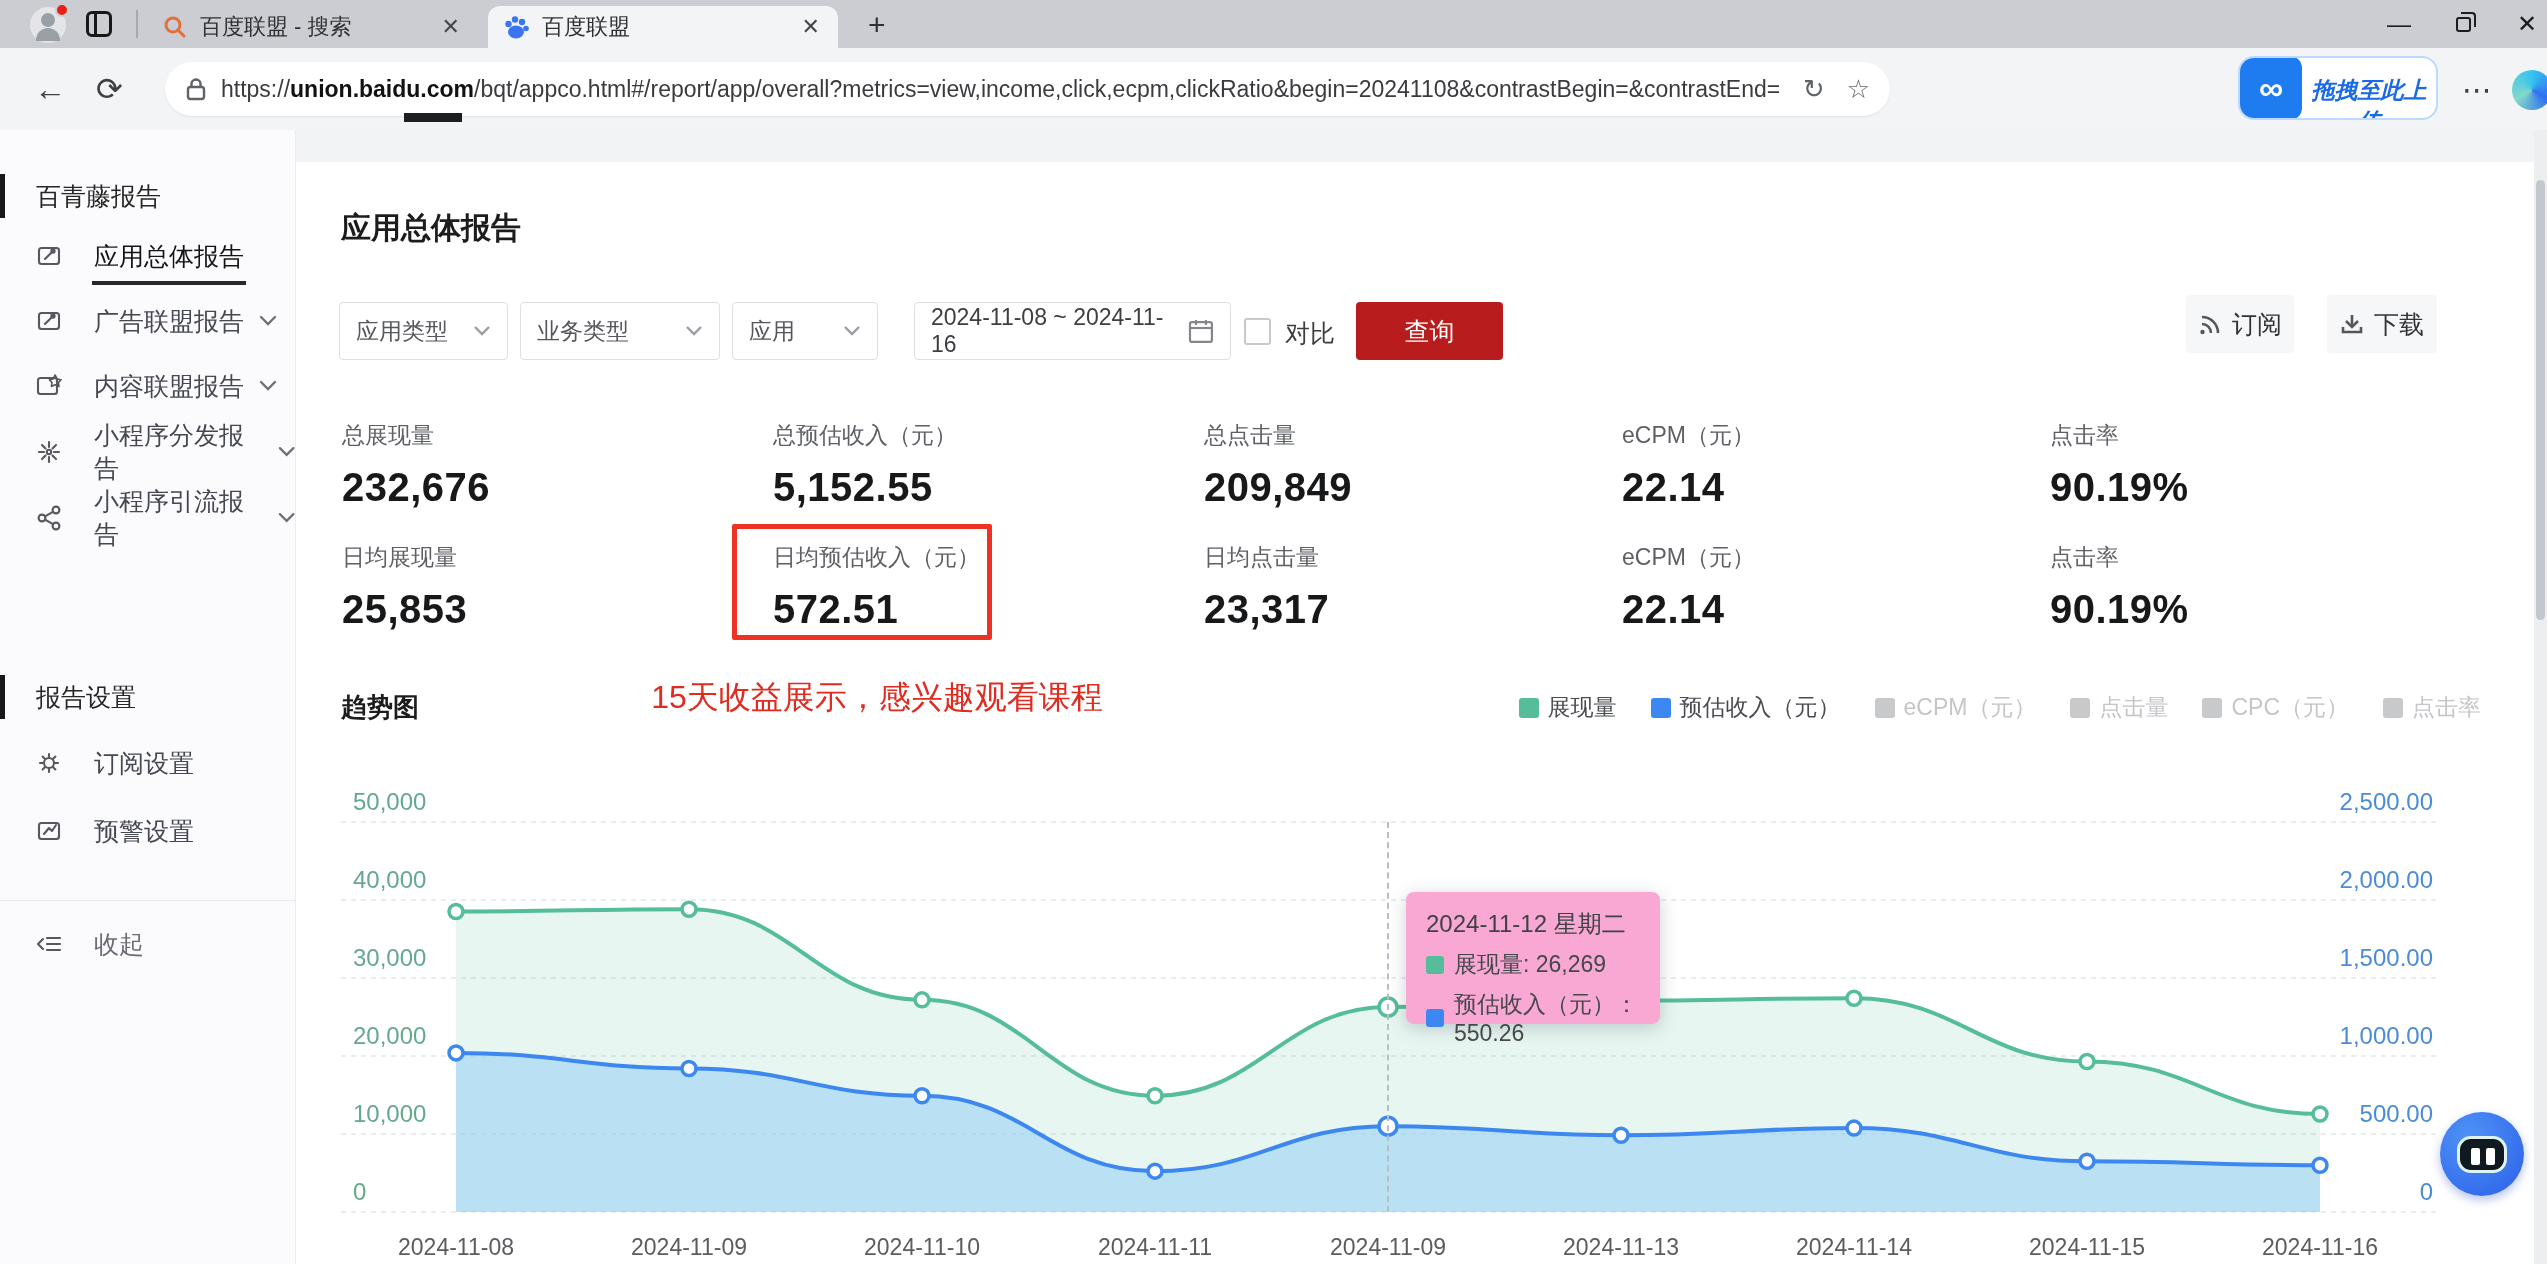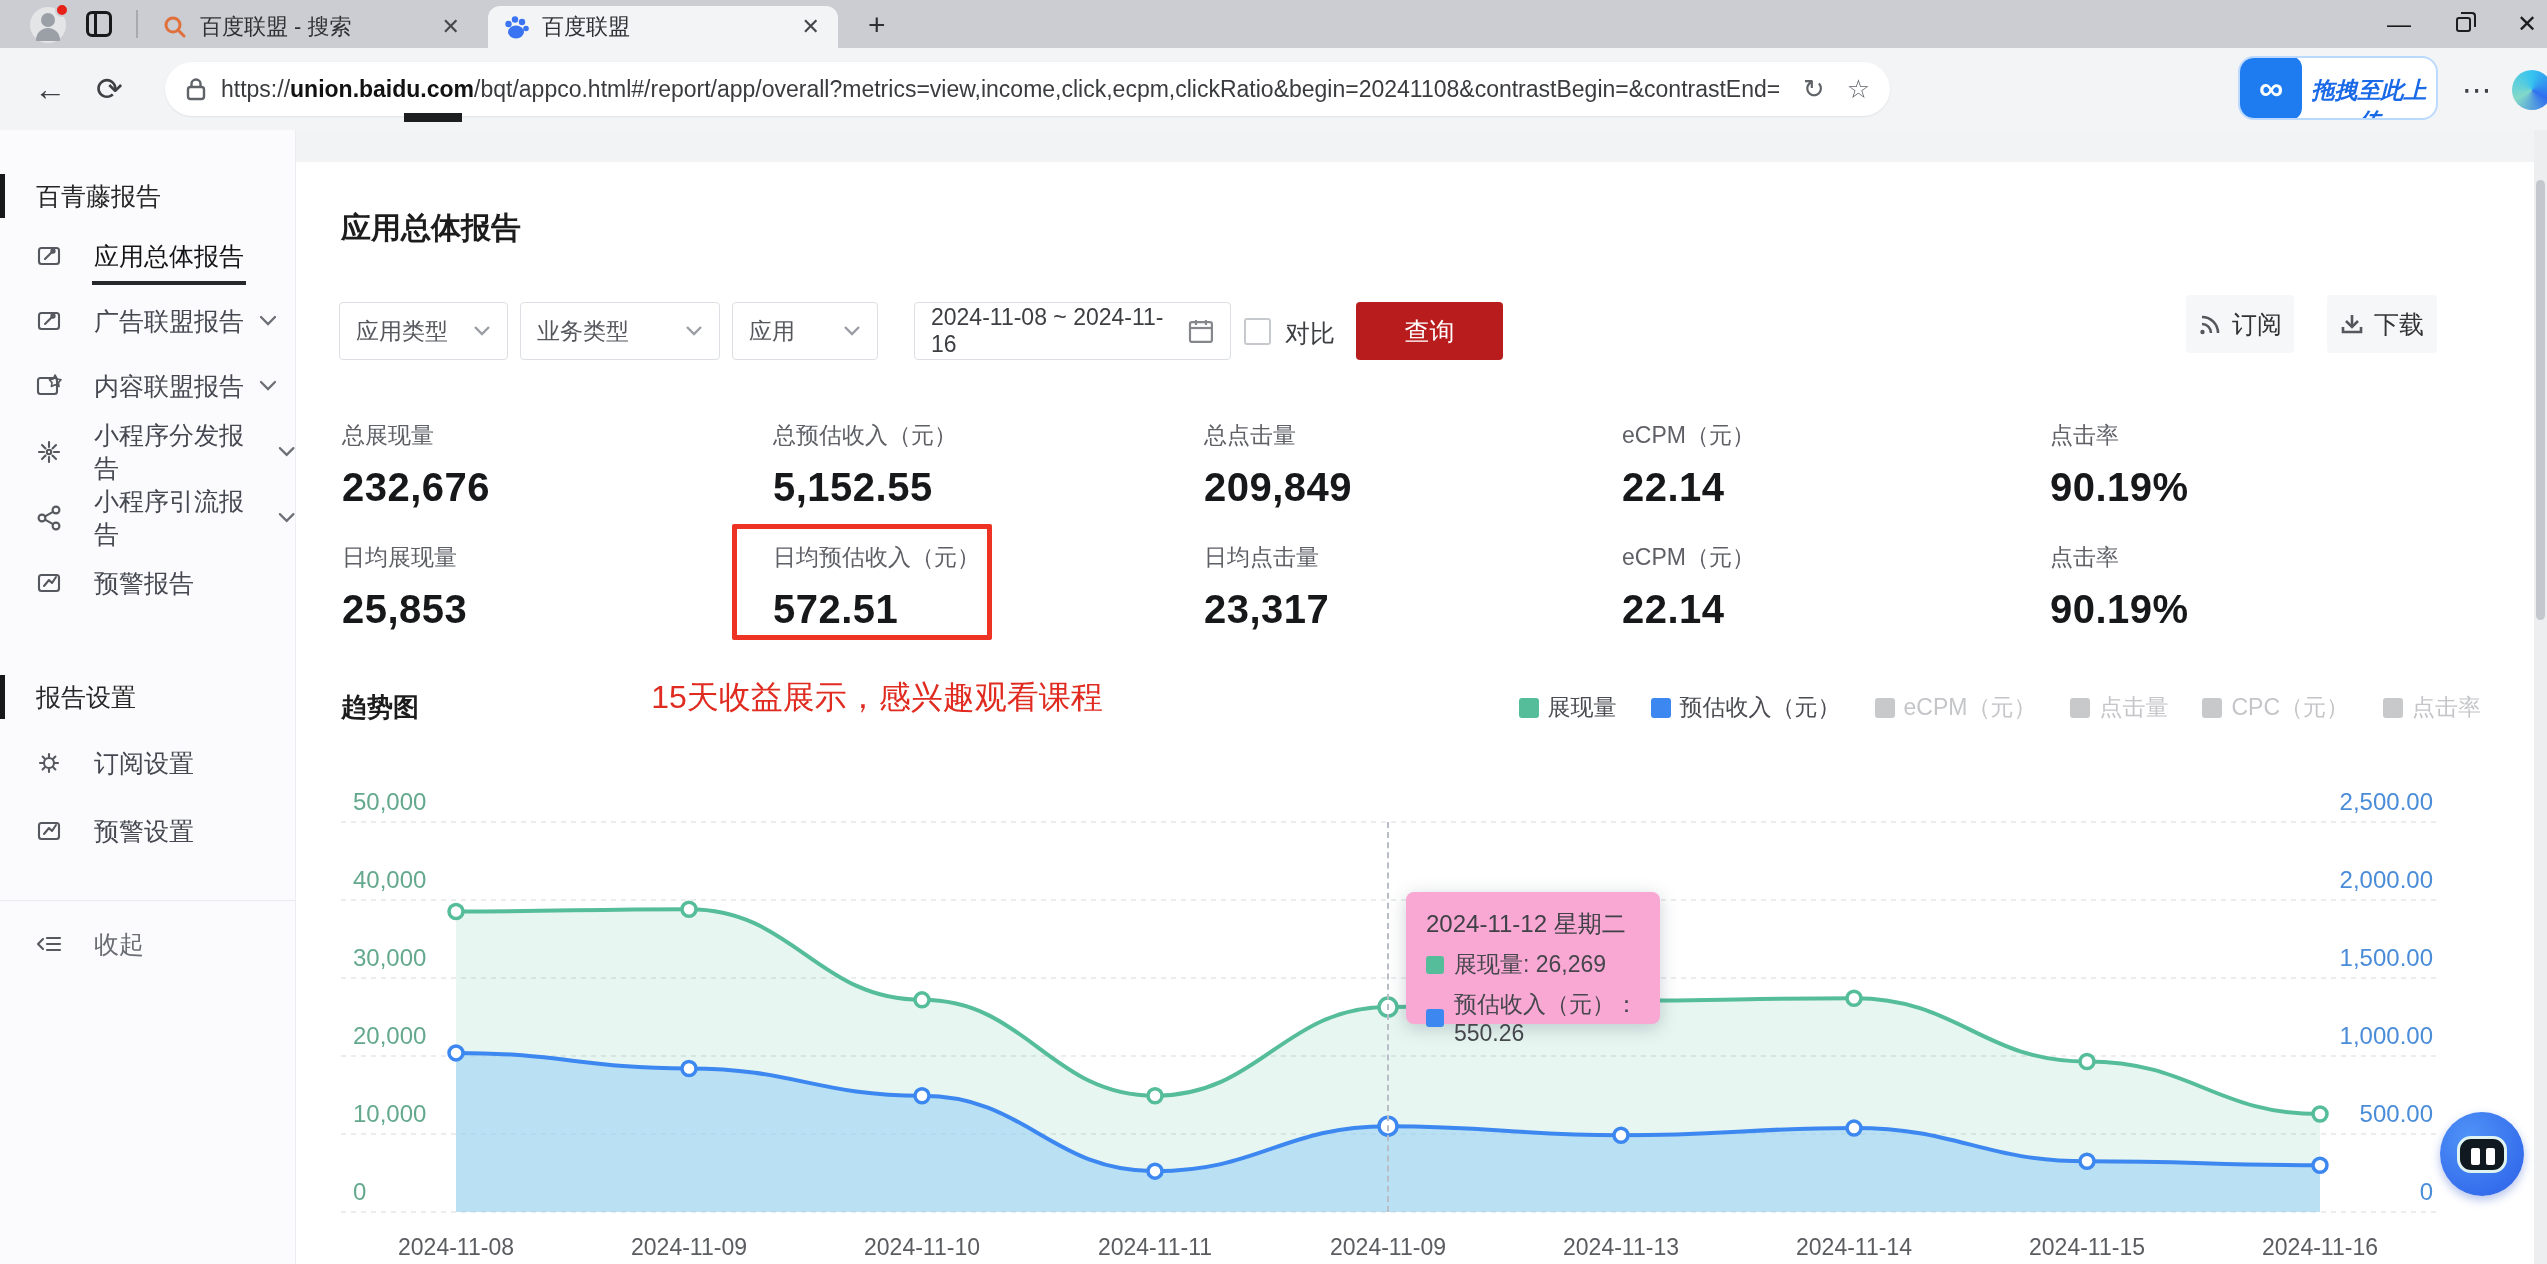--- a/index.html
+++ b/index.html
@@ -225,27 +225,20 @@
           <circle cx="8" cy="15" r="3.4"></circle>
           <circle cx="22" cy="7" r="3.4"></circle>
           <circle cx="22" cy="23" r="3.4"></circle>
           <line x1="11" y1="13.4" x2="19" y2="8.8"></line>
           <line x1="11" y1="16.6" x2="19" y2="21.2"></line>
         </svg>
         <span class="lbl">小程序引流报告</span>
         <svg class="chev" width="20" height="14" viewBox="0 0 20 14">
           <polyline points="3,3 10,10 17,3" fill="none" stroke="#6c6f75" stroke-width="2.3" stroke-linecap="round"></polyline>
         </svg>
-      </div>
-      <div class="sb-item" style="top:425px">
-        <svg class="ic" width="30" height="30" viewBox="0 0 30 30" fill="none" stroke="#55585e" stroke-width="2.1" stroke-linecap="round" stroke-linejoin="round">
-          <rect x="5" y="7" width="20" height="16" rx="2.5"></rect>
-          <polyline points="10,18 15,12 18,15 22,9"></polyline>
-        </svg>
-        <span class="lbl">预警报告</span>
       </div>
       <div class="sb-header" style="top:539px">
         <span class="bar"></span>
         <span>报告设置</span>
       </div>
       <div class="sb-item" style="top:605px">
         <svg class="ic" width="30" height="30" viewBox="0 0 30 30" fill="none" stroke="#55585e" stroke-width="2.1" stroke-linecap="round" stroke-linejoin="round">
           <circle cx="15" cy="15" r="5"></circle>
           <line x1="15" y1="6" x2="15" y2="9"></line>
           <line x1="15" y1="21" x2="15" y2="24"></line>

